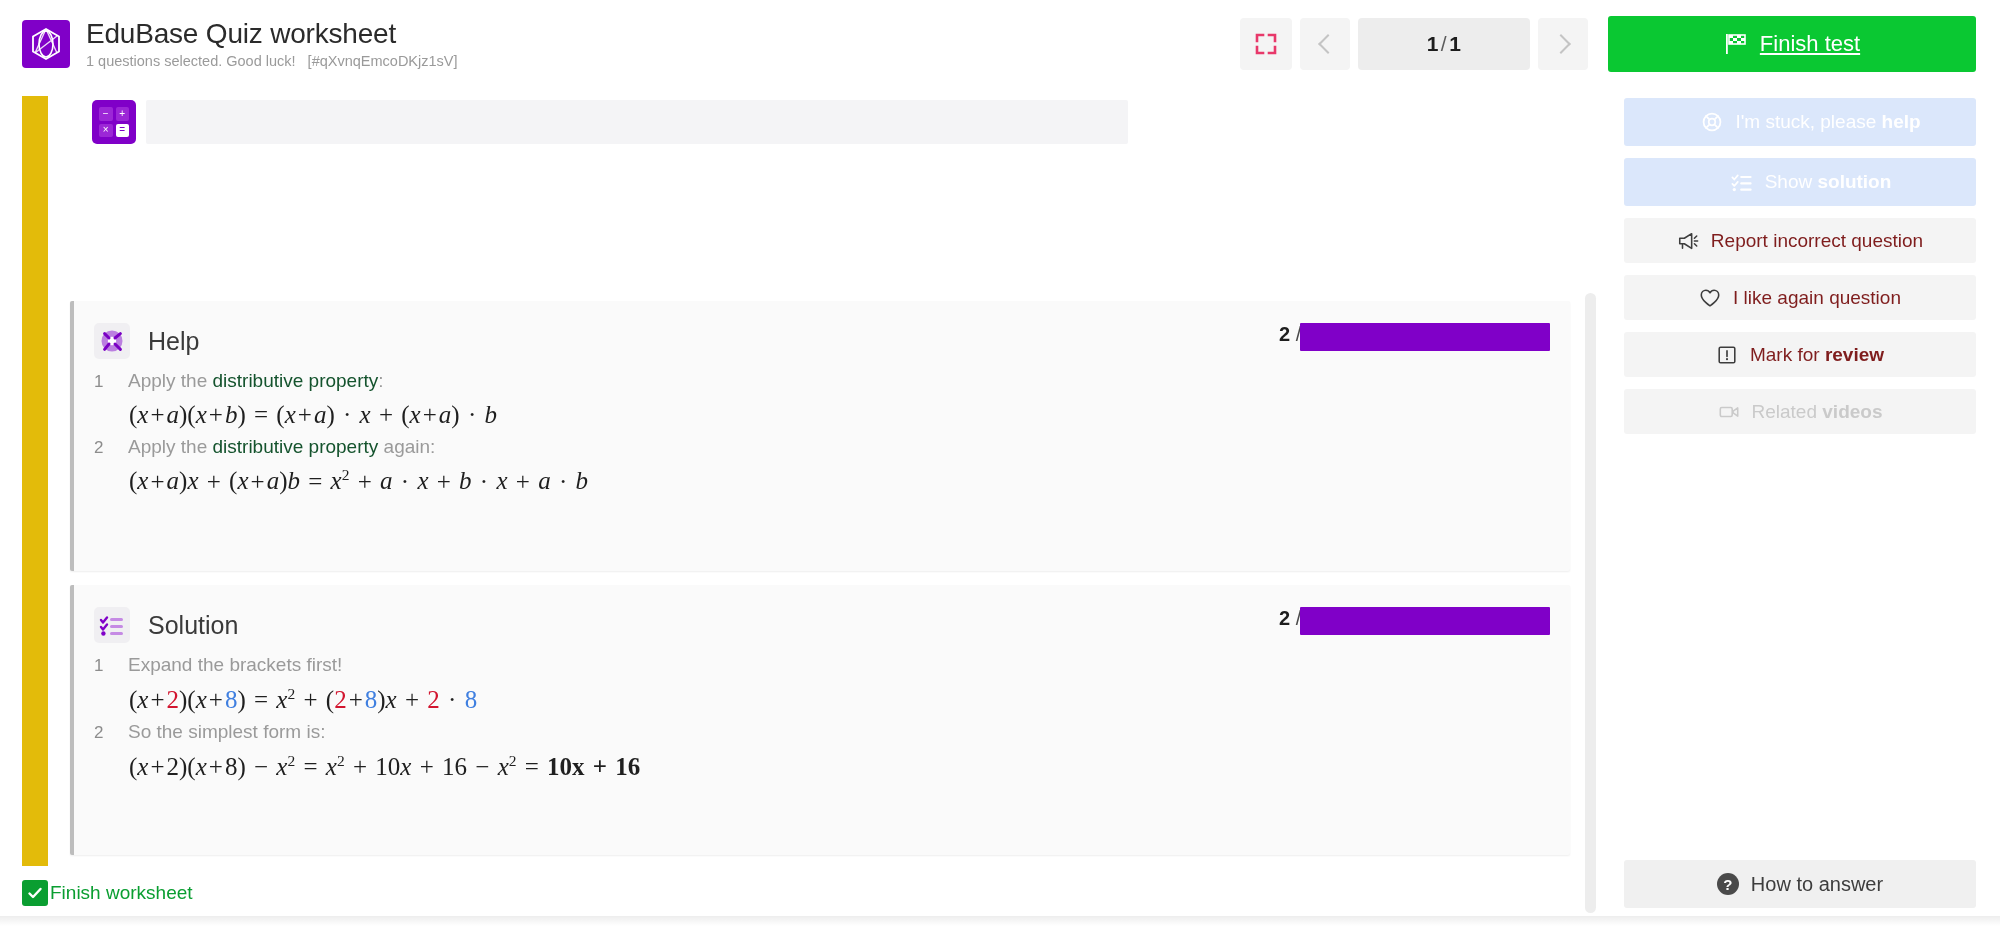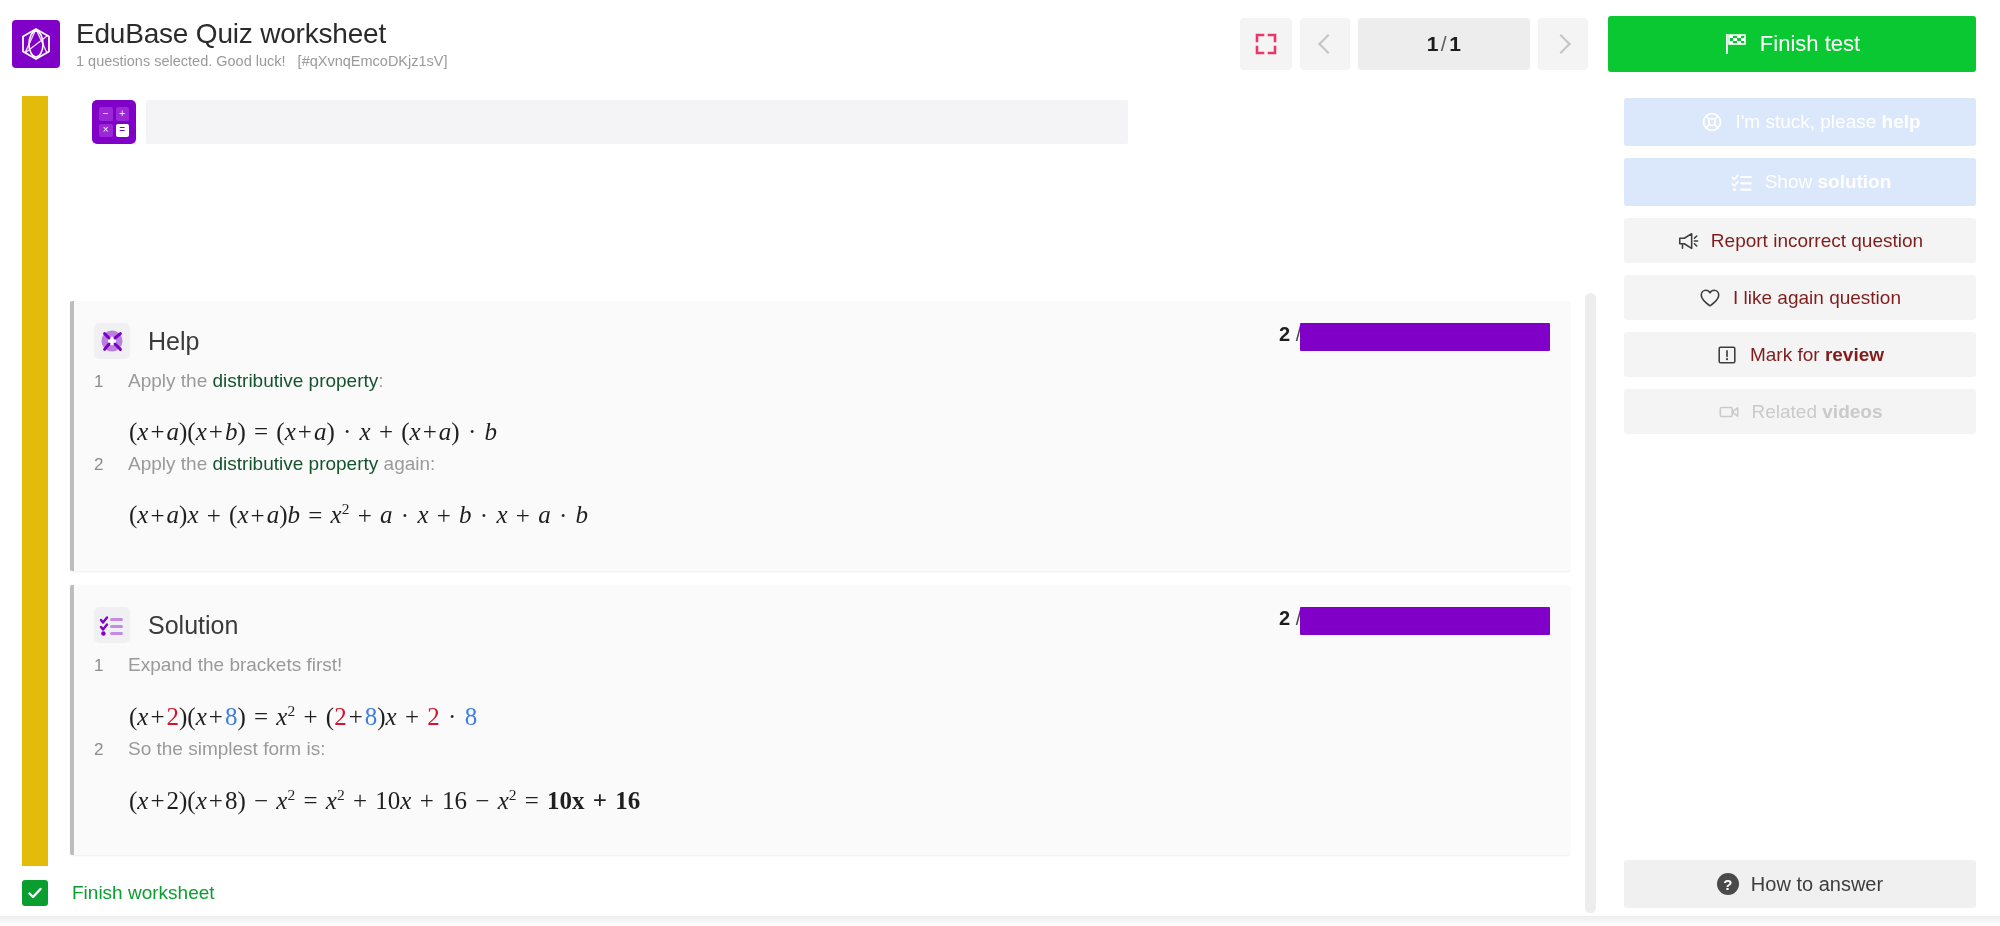--- a/index.html
+++ b/index.html
@@ -27,21 +27,21 @@
     width: 2000px;
     height: 88px;
     background: #ffffff;
     display: flex;
     align-items: center;
   }
 
   .brand {
     display: flex;
     align-items: center;
-    padding-left: 12px;
+    padding-left: 22px;
   }
 
   .logo {
     width: 48px;
     height: 48px;
     background: #8000c8;
     border-radius: 4px;
     position: relative;
     flex: 0 0 auto;
   }
@@ -115,20 +115,21 @@
     color: #ffffff;
     border: none;
     border-radius: 3px;
     font-size: 22px;
     display: flex;
     align-items: center;
     justify-content: center;
     gap: 12px;
     cursor: pointer;
     font-family: "Liberation Sans", sans-serif;
+    text-decoration: underline;
   }
 
   
   .body-area {
     position: absolute;
     top: 88px; left: 0;
     width: 2000px;
     height: 838px;
     background: #ffffff;
   }
@@ -265,21 +266,21 @@
     font-size: 19px;
     color: #9a9a9a;
     line-height: 1.3;
   }
   .step-text b { color: #14532d; font-weight: 400; }
 
   .math {
     font-family: "Liberation Serif", serif;
     font-size: 25px;
     color: #1f1f1f;
-    margin-top: 24px;
+    margin-top: 7px;
     margin-left: 1px;
     white-space: nowrap;
   }
   .math i { font-style: italic; }
   .math sup { font-size: 0.62em; vertical-align: super; }
   .math .red  { color: #d2152f; }
   .math .blue { color: #3f7fe0; }
   .math .bold { font-family: "Liberation Serif", serif; font-weight: 700; }
   .math .op { padding: 0 2px; }
 
@@ -303,21 +304,21 @@
     white-space: nowrap;
   }
 
   
   .finish-ws {
     position: absolute;
     left: 22px;
     bottom: 20px;
     display: flex;
     align-items: center;
-    gap: 24px;
+    gap: 2px;
     cursor: pointer;
   }
   .ws-check {
     width: 26px; height: 26px;
     background: #0a9e31;
     border-radius: 3px;
     display: flex; align-items: center; justify-content: center;
     flex: 0 0 auto;
   }
   .ws-label {

